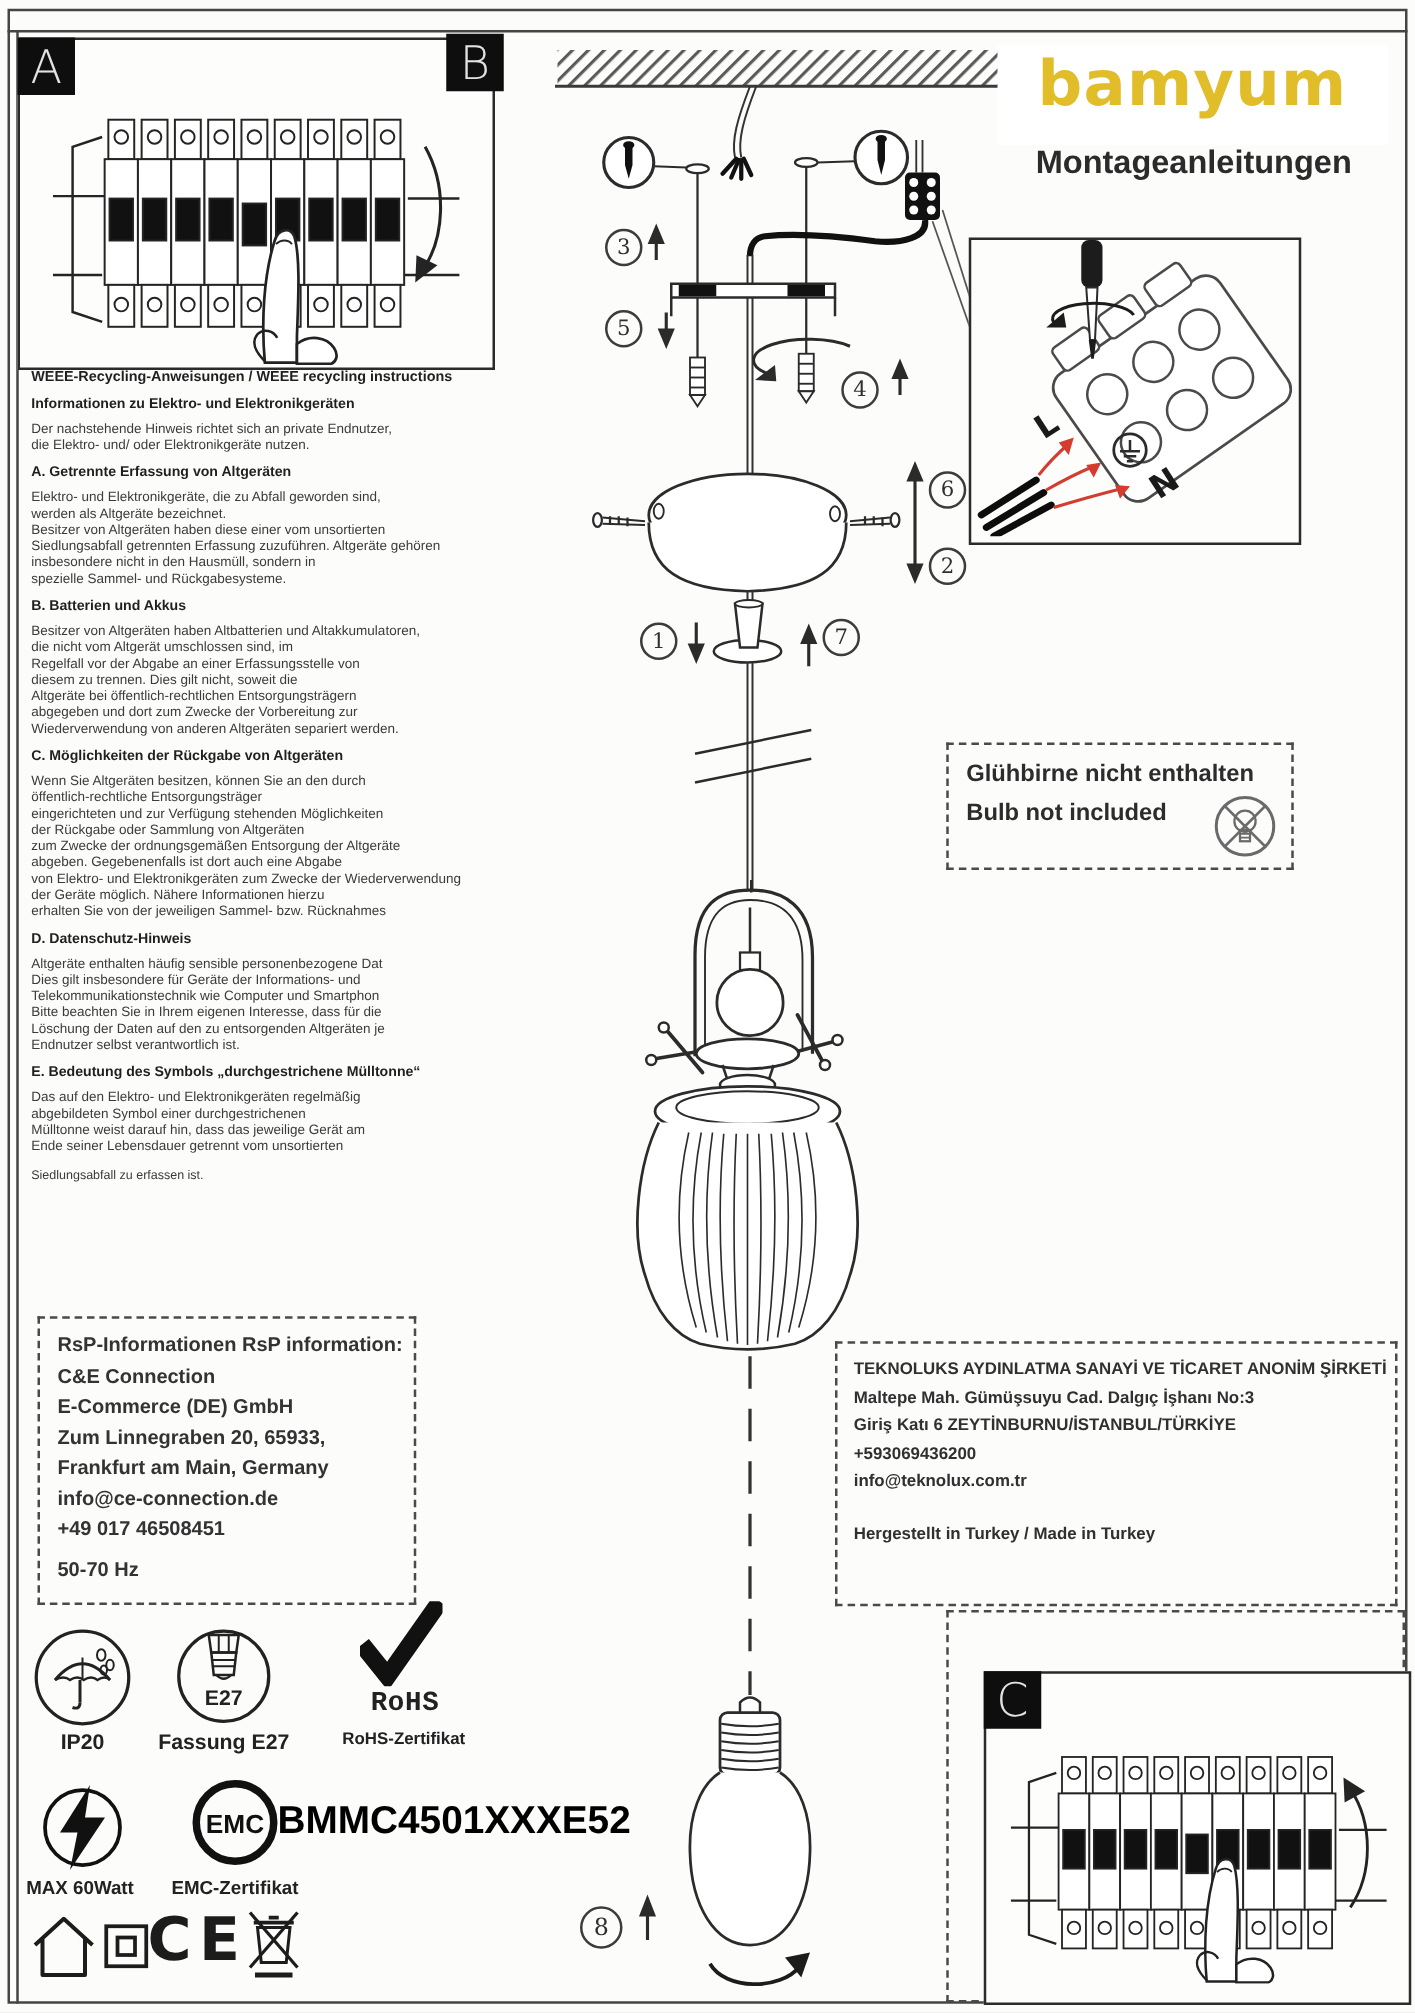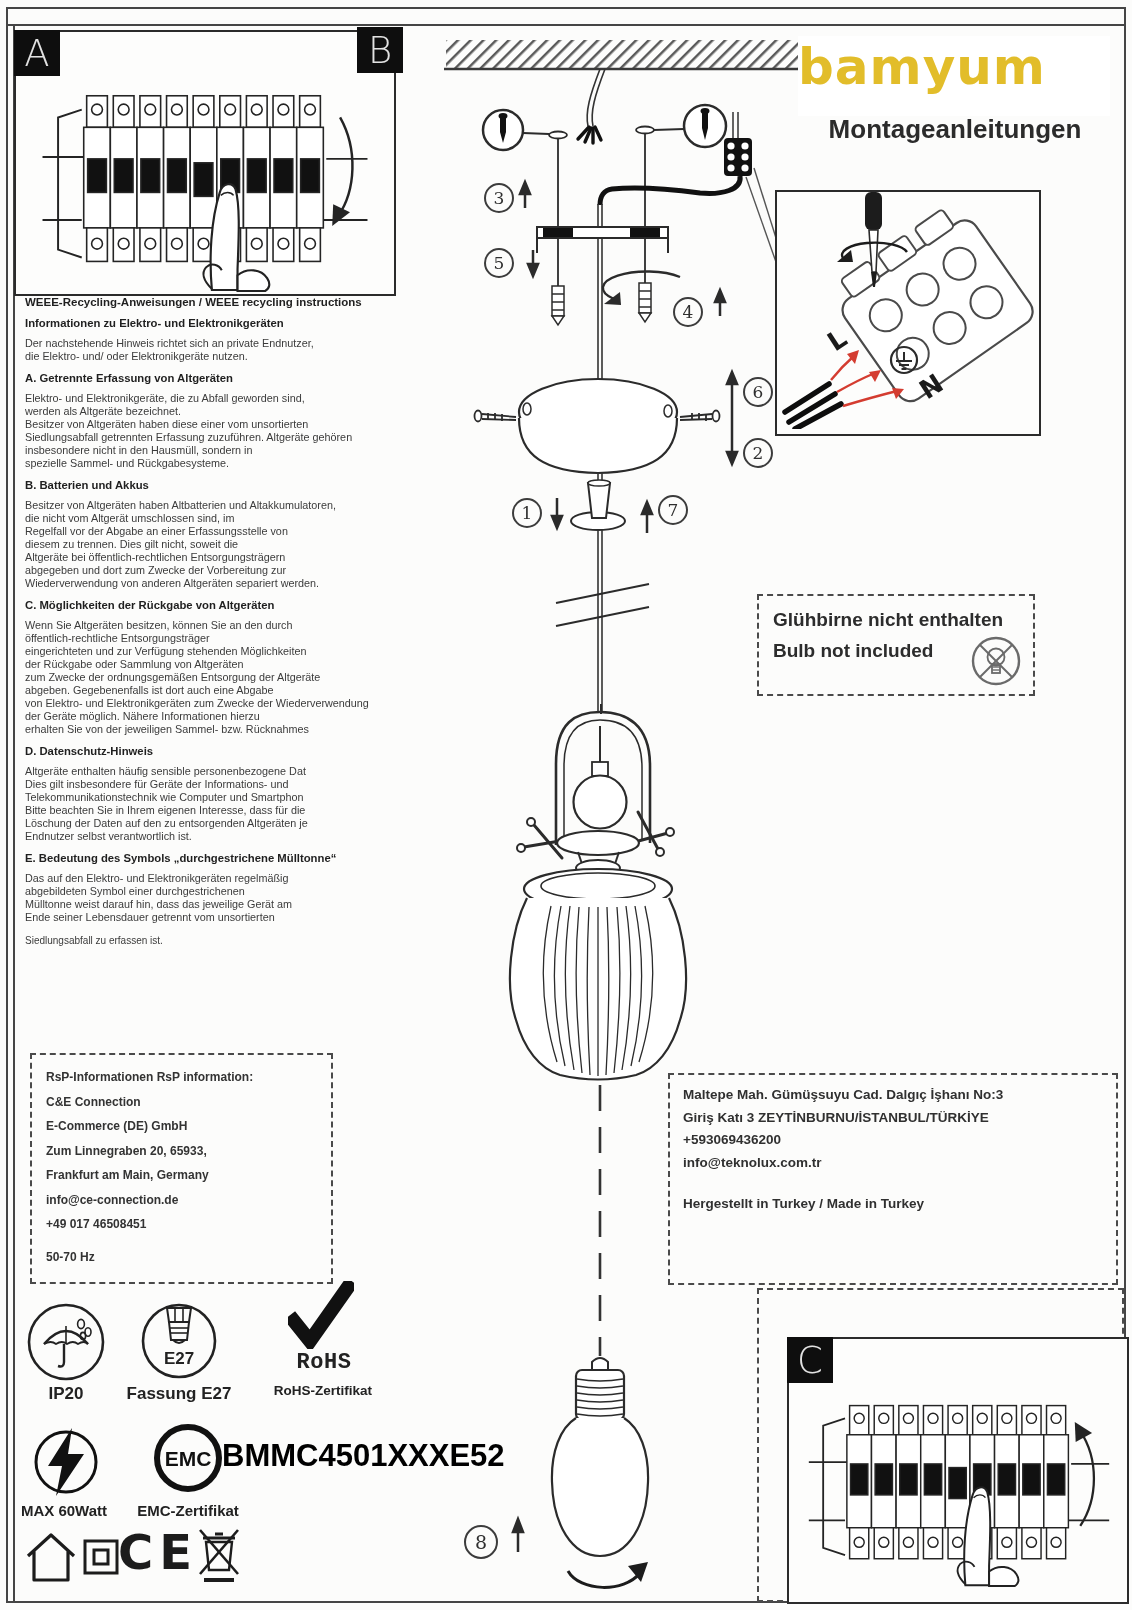--- a/index.html
+++ b/index.html
@@ -15,36 +15,36 @@
           font-size:37px;font-weight:300;font-family:"DejaVu Sans",sans-serif;}
   .dashedbox{position:absolute;border:2px dashed #4a4a4a;background:transparent;}
   
   .w-col{position:absolute;left:25px;top:296px;width:410px;}
   .w-head{font-size:11.5px;font-weight:bold;color:#1f1f1f;margin:0 0 4px 0;}
   .w-title{font-size:11.3px;font-weight:bold;color:#1f1f1f;margin:9px 0 8px 0;}
   .w-body{font-size:10.8px;line-height:13px;color:#3b3b3b;white-space:pre-line;}
   .w-final{font-size:10px;color:#3b3b3b;margin-top:11px;}
   
   .logo-bg{position:absolute;left:798px;top:36px;width:312px;height:80px;background:#ffffff;}
-  .logo{position:absolute;left:798px;top:38px;width:312px;
+  .logo{position:absolute;left:798px;top:38px;width:312px;text-align:center;
         font-family:"DejaVu Sans",sans-serif;font-size:50px;font-weight:800;
         letter-spacing:1px;color:#e2bd2a;}
   .doc-title{position:absolute;left:800px;top:114px;width:310px;text-align:center;
              font-size:26px;font-weight:700;color:#2b2b2b;line-height:30px;}
   
   .step{position:absolute;width:26px;height:26px;border:2px solid #3c3c3c;border-radius:50%;
         display:flex;align-items:center;justify-content:center;
         font-family:"DejaVu Serif",serif;font-size:17px;color:#2f2f2f;}
   .step.big{width:30px;height:30px;font-size:19px;}
   
   .bulb-note-line{font-size:19px;font-weight:600;color:#2c2c2c;line-height:31px;}
   
   .rsp{position:absolute;left:30px;top:1053px;width:303px;height:231px;border:2px dashed #4a4a4a;
        padding:10px 0 0 14px;box-sizing:border-box;}
-  .rsp div{font-size:12px;font-weight:bold;color:#333;line-height:24.5px;}
+  .rsp div{font-size:16px;font-weight:bold;color:#333;line-height:24.5px;}
   .rsp .gap{margin-top:8px;}
   
   .mfr{position:absolute;left:668px;top:1073px;width:450px;height:212px;border:2px dashed #4a4a4a;
        padding:9px 0 0 13px;box-sizing:border-box;}
   .mfr div{font-size:13.5px;font-weight:bold;color:#303030;line-height:22.5px;}
   .mfr .origin{margin-top:19px;}
   .cert-label{position:absolute;font-weight:bold;color:#222;text-align:center;}
   .model{position:absolute;left:222px;top:1438px;font-size:31px;font-weight:800;color:#000;
          font-family:"Liberation Sans",sans-serif;}
   .ce{position:absolute;left:118px;top:1524px;font-size:48px;font-weight:800;color:#1c1c1c;
@@ -498,22 +498,23 @@
     <div>C&amp;E Connection</div>
     <div>E-Commerce (DE) GmbH</div>
     <div>Zum Linnegraben 20, 65933,</div>
     <div>Frankfurt am Main, Germany</div>
     <div>info@ce-connection.de</div>
     <div>+49 017 46508451</div>
     <div class="gap">50-70 Hz</div>
   </div>
 
   <div class="mfr">
+    <div>TEKNOLUKS AYDINLATMA SANAYİ VE TİCARET ANONİM ŞİRKETİ</div>
     <div>Maltepe Mah. Gümüşsuyu Cad. Dalgıç İşhanı No:3</div>
-    <div>Giriş Katı 3 ZEYTİNBURNU/İSTANBUL/TÜRKİYE</div>
+    <div>Giriş Katı 6 ZEYTİNBURNU/İSTANBUL/TÜRKİYE</div>
     <div>+593069436200</div>
     <div>info@teknolux.com.tr</div>
     <div class="origin">Hergestellt in Turkey / Made in Turkey</div>
   </div>
 
   <svg class="abs" style="left:26px;top:1302px;" width="80" height="80" viewBox="0 0 80 80">
     <circle cx="40" cy="40" r="37" fill="none" stroke="#222" stroke-width="2.6"></circle>
     <path d="M18,42 Q40,16 62,42" fill="none" stroke="#222" stroke-width="2.4"></path>
     <path d="M18,42 Q25,38 30,42 Q36,38 41,42 Q47,38 52,42 Q58,38 62,42" fill="none" stroke="#222" stroke-width="1.8"></path>
     <line x1="40" y1="24" x2="40" y2="42" stroke="#222" stroke-width="1.6"></line>

